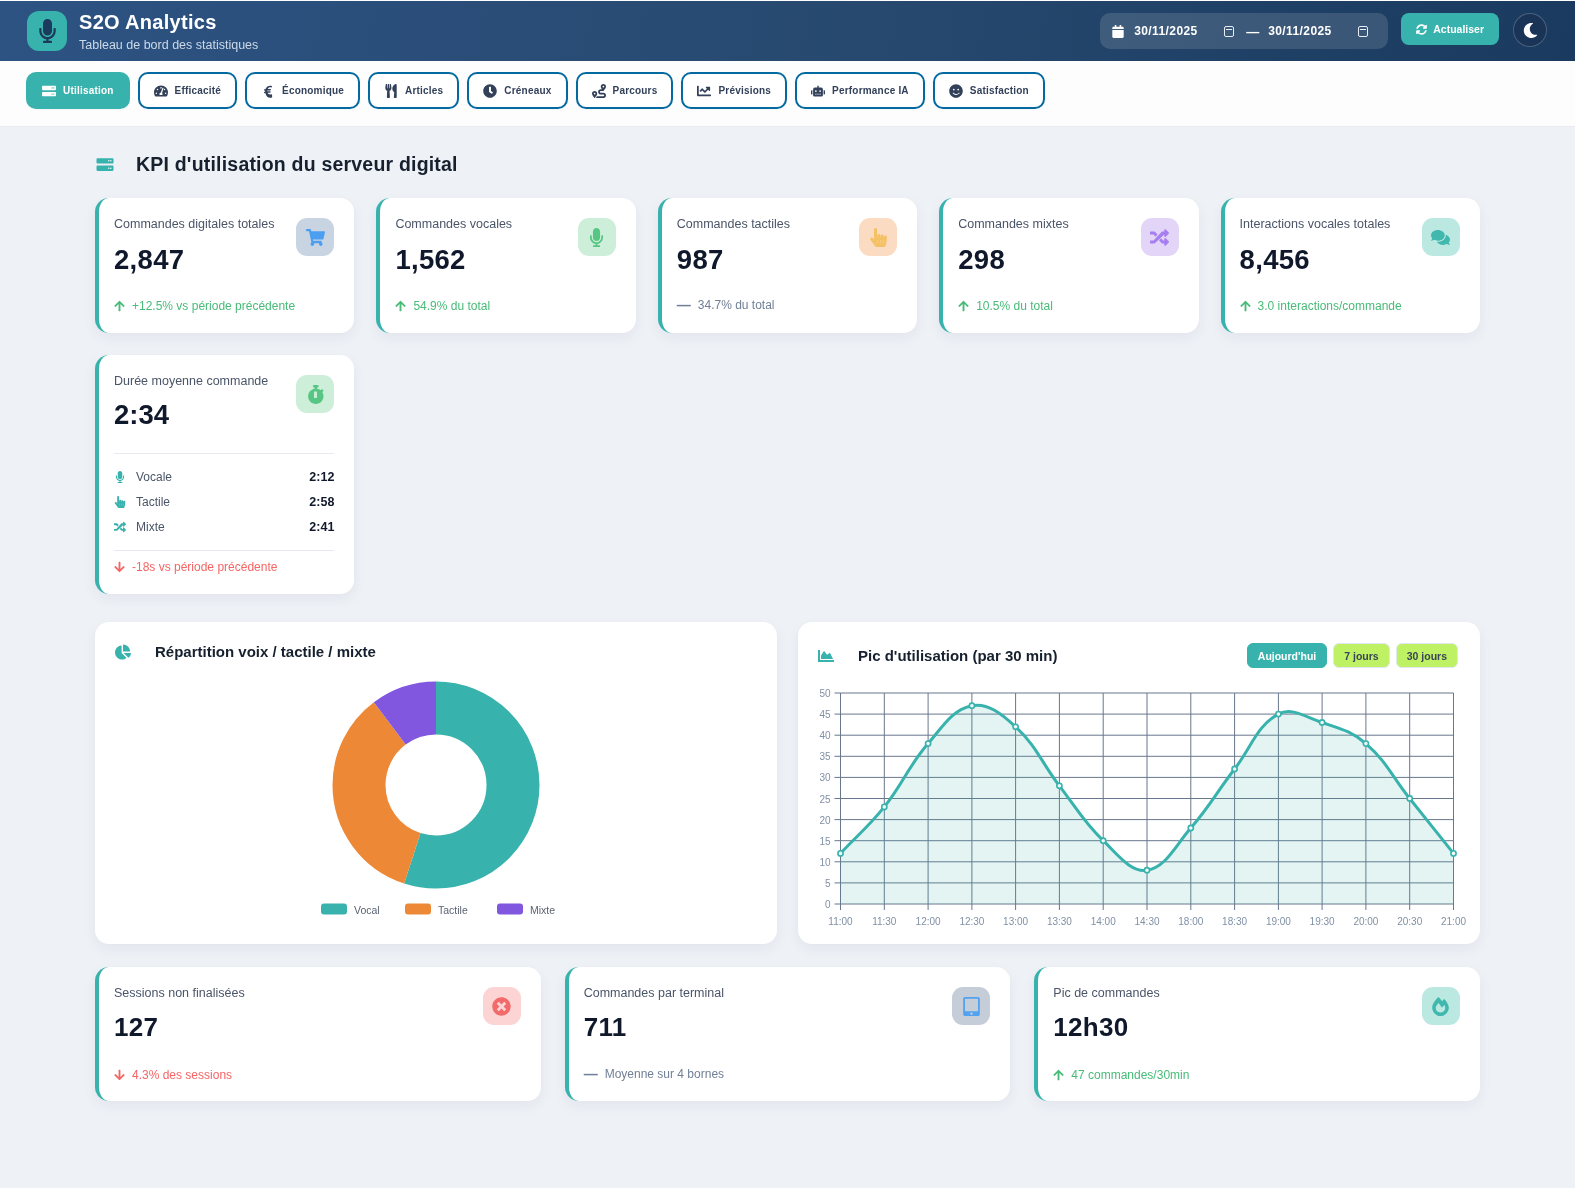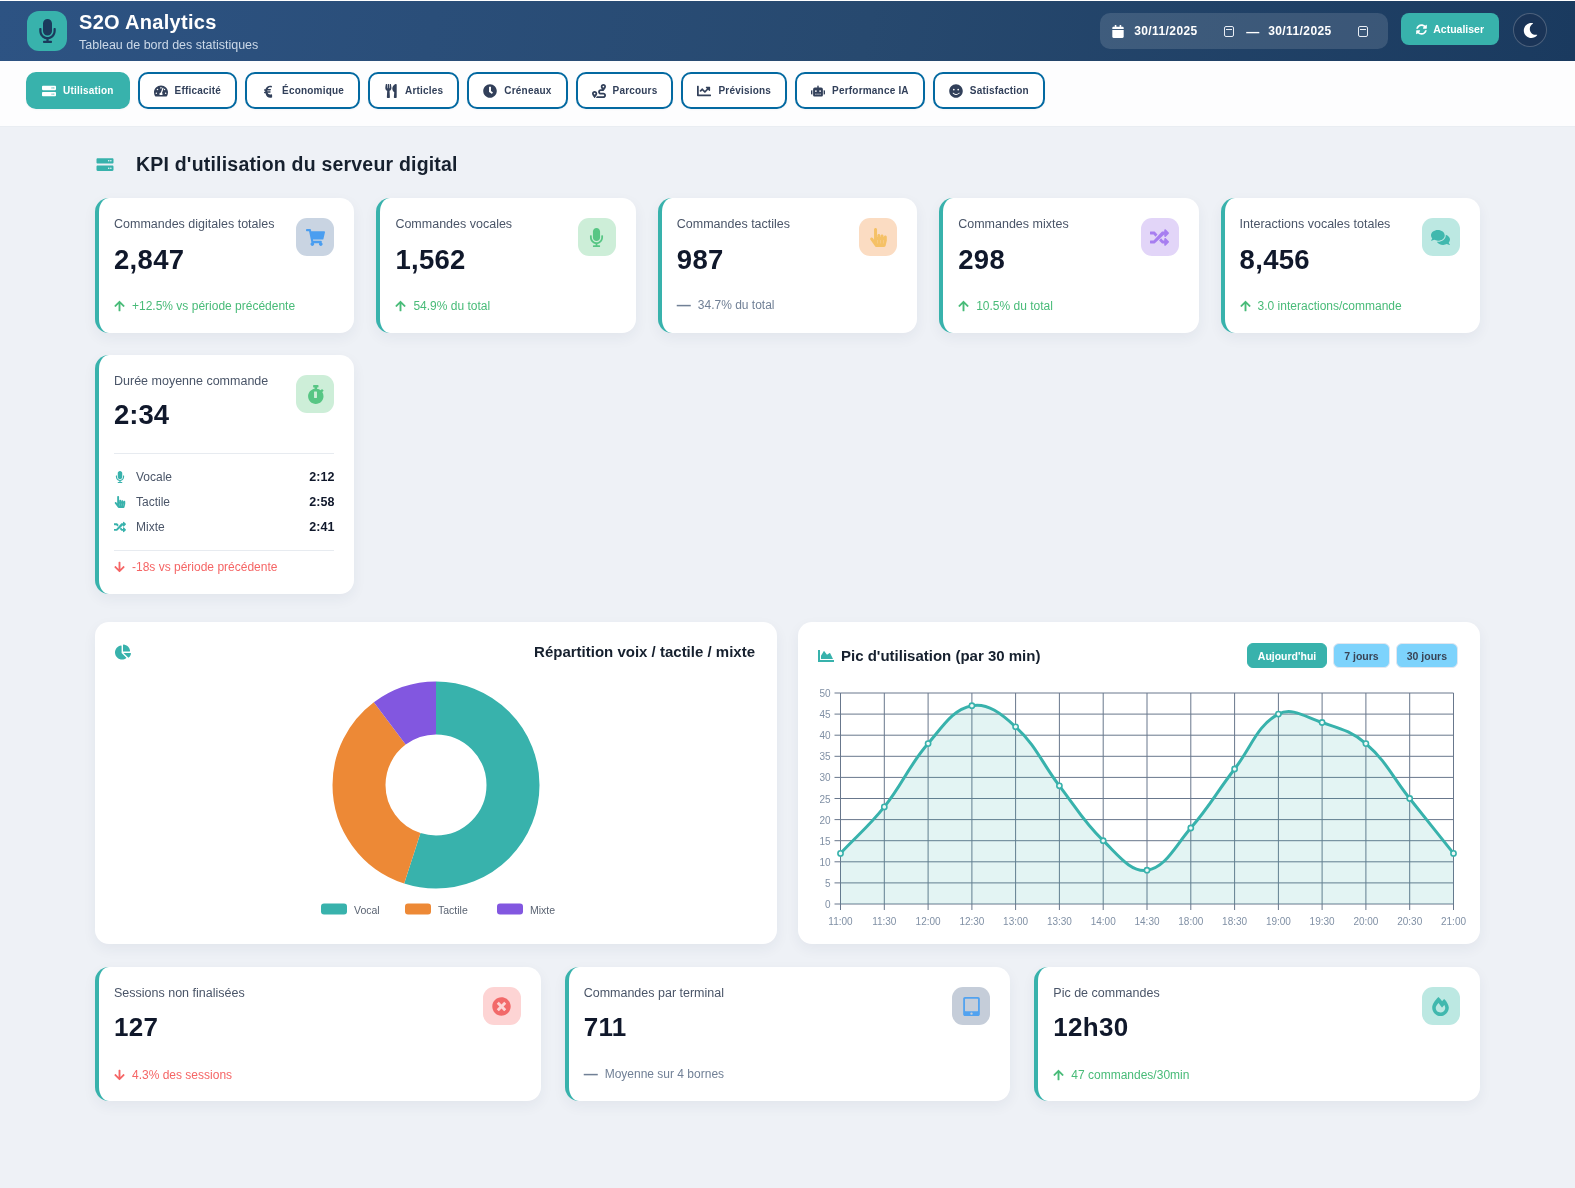--- a/index.html
+++ b/index.html
@@ -107,28 +107,28 @@
   .dur { height:239px; padding:19px 20px 20px 15px; display:flex; flex-direction:column; }
   .dur .hr { border:none; border-top:1px solid #e7ebf0; margin:0; }
   .dur .rows { margin:10px 0 11px; }
   .dur .row { display:flex; align-items:center; font-size:12px; color:#4a5568; height:25px; }
   .dur .row svg { width:12px; height:12px; fill:#38b2ac; margin-right:10px; }
   .dur .row b { margin-left:auto; color:#10182b; font-size:12.5px;text-align:center; }
   
   .charts { margin-top:28px; display:grid; grid-template-columns:1fr 1fr; gap:21px; }
   .chart-card { border-left:none; height:322px; padding:21px 22px 21px 20px; overflow:hidden; }
   .chart-head { position:relative; z-index:2; }
-  .chart-head { display:flex; align-items:center; gap:5px;justify-content:space-between; }
+  .chart-head { display:flex; align-items:center; gap:22px; }
   .chart-head svg.hic { width:16px; height:16px; fill:#38b2ac; margin-right:2px; }
   .chart-head h3 { font-size:15px; font-weight:bold; color:#16202e; }
   .chart-btns { margin-left:auto; display:flex; gap:6px; }
   .cbtn {
     height:25px; padding:0 10px; border-radius:6px; font-family:inherit;
     font-size:10.5px; font-weight:bold; color:#3a4456;
-    background:#7dd3fc; border:1px solid #e1e7f0;
+    background:#bef264; border:1px solid #e1e7f0;
     display:flex; align-items:center;
   }
   .cbtn.active { background:#38b2ac; border-color:#38b2ac; color:#fff; }
   
   .bottom-grid { margin-top:23px; display:grid; grid-template-columns:repeat(3,1fr); gap:24px; }
   .kpi2 { height:134px; padding:19px 20px 19px 15px; display:flex; flex-direction:column; }
   .kpi2 .t { font-size:12.5px; color:#4a5568; }
   .kpi2 .v { font-size:26px; font-weight:bold; color:#10182b; margin-top:12px; letter-spacing:.3px; }
   .kpi2 .f { margin-top:auto; font-size:12px; display:flex; align-items:center; gap:7px; }
 </style>

